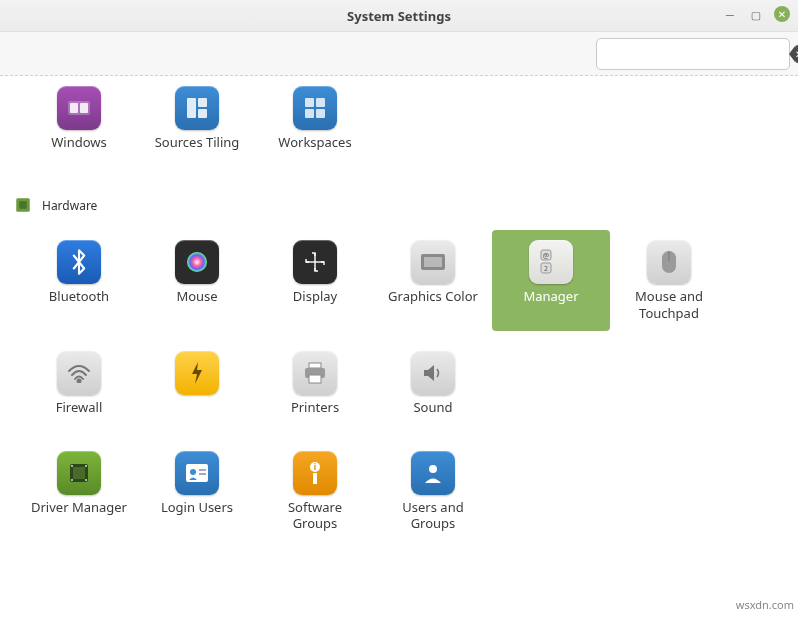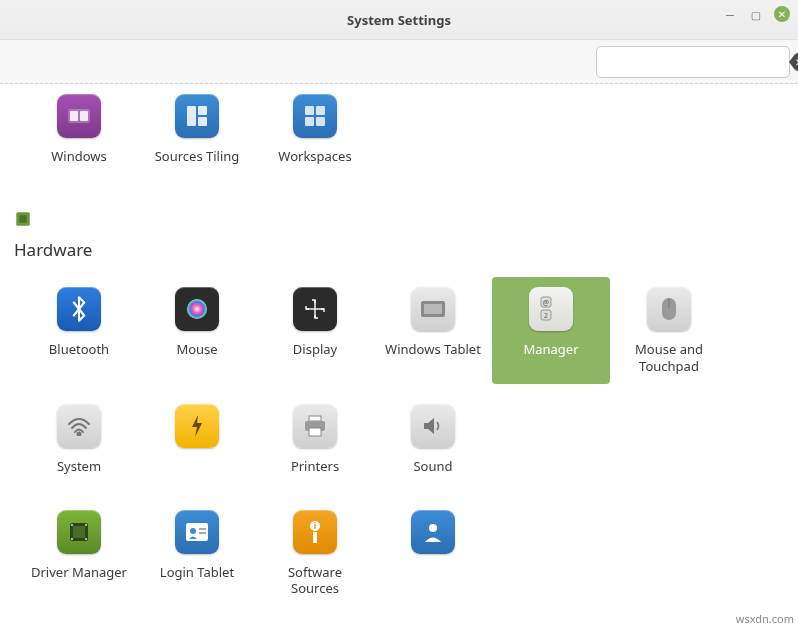--- a/index.html
+++ b/index.html
@@ -8,21 +8,21 @@
     font-family: "Noto Sans", "Ubuntu", sans-serif;
     font-size: 13px;
     color: #3c3c3c;
     background: #f7f7f7;
     width: 798px;
     height: 628px;
     overflow: hidden;
     position: relative;
   }
   .titlebar {
-    height: 40px;
+    height: 32px;
     background: linear-gradient(#f2f2f2, #ececec);
     display: flex;
     align-items: center;
     justify-content: center;
     position: relative;
     border-bottom: 1px solid #e0e0e0;
   }
   .titlebar .title {
     font-weight: bold;
     color: #444;
@@ -84,39 +84,38 @@
   }
   .clear-btn::before {
     content:""; position:absolute; left:-6px; top:1px;
     border-top:8px solid transparent;
     border-bottom:8px solid transparent;
     border-right:6px solid #4a4a4a;
   }
   .content { padding: 0 10px 20px 10px; height: calc(100% - 74px); overflow:auto; background:#fff; }
   .section-head {
     display: flex;
-    align-items: flex-start;
+    align-items: flex-end;
     gap: 10px;
     padding: 26px 0 8px 4px;
-    font-size: 17px;
+    font-size: 12px;
     color: #333;
-    flex-direction: column;
   }
   .section-head svg { width: 18px; height: 18px; }
   .grid {
     display: grid;
     grid-template-columns: repeat(6, 118px);
     gap: 10px 0;
     padding: 8px 10px;
   }
   .item {
     display: flex;
     flex-direction: column;
     align-items: center;
-    gap: 10px;
+    gap: 4px;
     padding: 10px 6px;
     text-align: center;
     border-radius: 4px;
     cursor: pointer;
     min-height: 80px;
   }
   .item.selected {
     background: #8db663;
   }
   .item.selected .label { color: #fff; }
@@ -132,21 +131,21 @@
     display:flex;align-items:center;justify-content:center;
     box-shadow: 0 1px 2px rgba(0,0,0,0.25), inset 0 1px 0 rgba(255,255,255,0.3);
   }
   .partial-row {
     display: flex;
     gap: 0;
     padding: 0 10px 10px 10px;
   }
   .partial-row .item { width: 118px; }
   .watermark {
-    position: absolute; right: 4px; bottom: 2px;
+    position: absolute; right: 4px; bottom: 16px;
     font-size: 11px; color: #888;
   }
 </style>
 </head>
 <body>
 
 <div class="titlebar">
   <span class="title">System Settings</span>
   <div class="win-controls">
     <div class="win-btn">─</div>
@@ -251,21 +250,21 @@
       <span class="label">Display</span>
     </div>
 
     <div class="item">
       <div class="icon-box" style="background:linear-gradient(#eaeaea,#cfcfcf);">
         <svg width="28" height="20" viewBox="0 0 28 20">
             <rect x="2" y="2" width="24" height="16" rx="2" fill="#8a8a8a"></rect>
             <rect x="5" y="5" width="18" height="10" rx="1" fill="#b8b8b8"></rect>
           </svg>
       </div>
-      <span class="label">Windows Tablet</span>
+      <span class="label">Graphics Color</span>
     </div>
 
     <div class="item selected">
       <div class="icon-box" style="background:linear-gradient(#f3f3f1,#dcdcd8);">
         <svg width="28" height="28" viewBox="0 0 28 28">
             <rect x="4" y="2" width="10" height="10" rx="2" fill="#ddd" stroke="#999"></rect>
             <text x="9" y="10" font-size="7" text-anchor="middle" fill="#555">@</text>
             <rect x="4" y="15" width="10" height="10" rx="2" fill="#ddd" stroke="#999"></rect>
             <text x="9" y="23" font-size="7" text-anchor="middle" fill="#555">2</text>
           </svg>
@@ -285,21 +284,21 @@
 
     <div class="item">
       <div class="icon-box" style="background:linear-gradient(#eaeaea,#cfcfcf);">
         <svg width="26" height="20" viewBox="0 0 26 20" stroke="#777" stroke-width="2" fill="none" stroke-linecap="round">
             <path d="M3 8 Q13 -2 23 8"></path>
             <path d="M6 12 Q13 4 20 12"></path>
             <path d="M9 16 Q13 11 17 16"></path>
             <circle cx="13" cy="18" r="1.5" fill="#777"></circle>
           </svg>
       </div>
-      <span class="label">System</span>
+      <span class="label">Firewall</span>
     </div>
 
     <div class="item">
       <div class="icon-box" style="background:linear-gradient(#ffd24a,#f2b200);">
         <svg width="18" height="26" viewBox="0 0 18 26">
             <path d="M10 2 L4 14 L9 14 L7 24 L14 10 L9 10 Z" fill="#6a4a00"></path>
           </svg>
       </div>
     </div>
 
@@ -347,39 +346,40 @@
     <div class="item">
       <div class="icon-box" style="background:linear-gradient(#3d8dd6,#2a6fb1);">
         <svg width="26" height="22" viewBox="0 0 26 22">
             <rect x="2" y="2" width="22" height="18" rx="2" fill="#fff"></rect>
             <circle cx="9" cy="10" r="3" fill="#3d8dd6"></circle>
             <path d="M5 18 Q9 13 13 18" fill="#3d8dd6"></path>
             <line x1="15" y1="8" x2="22" y2="8" stroke="#88b" stroke-width="1.5"></line>
             <line x1="15" y1="12" x2="22" y2="12" stroke="#88b" stroke-width="1.5"></line>
           </svg>
       </div>
-      <span class="label">Login Tablet</span>
+      <span class="label">Login Users</span>
     </div>
 
     <div class="item">
       <div class="icon-box" style="background:linear-gradient(#f5a623,#e08a00);">
         <svg width="16" height="26" viewBox="0 0 16 26">
             <circle cx="8" cy="7" r="5" fill="#fff"></circle>
             <text x="8" y="10" font-size="8" font-weight="bold" text-anchor="middle" fill="#e08a00">i</text>
             <rect x="6" y="13" width="4" height="11" fill="#fff"></rect>
           </svg>
       </div>
-      <span class="label">Software Sources</span>
+      <span class="label">Software Groups</span>
     </div>
 
     <div class="item">
       <div class="icon-box" style="background:linear-gradient(#3d8dd6,#2a6fb1);">
         <svg width="24" height="24" viewBox="0 0 24 24" fill="#fff">
             <circle cx="12" cy="8" r="4"></circle>
             <path d="M4 22 Q12 13 20 22 Z"></path>
           </svg>
       </div>
+      <span class="label">Users and Groups</span>
     </div>
 
   </div>
 </div>
 
 <div class="watermark">wsxdn.com</div>
 
 </body></html>

